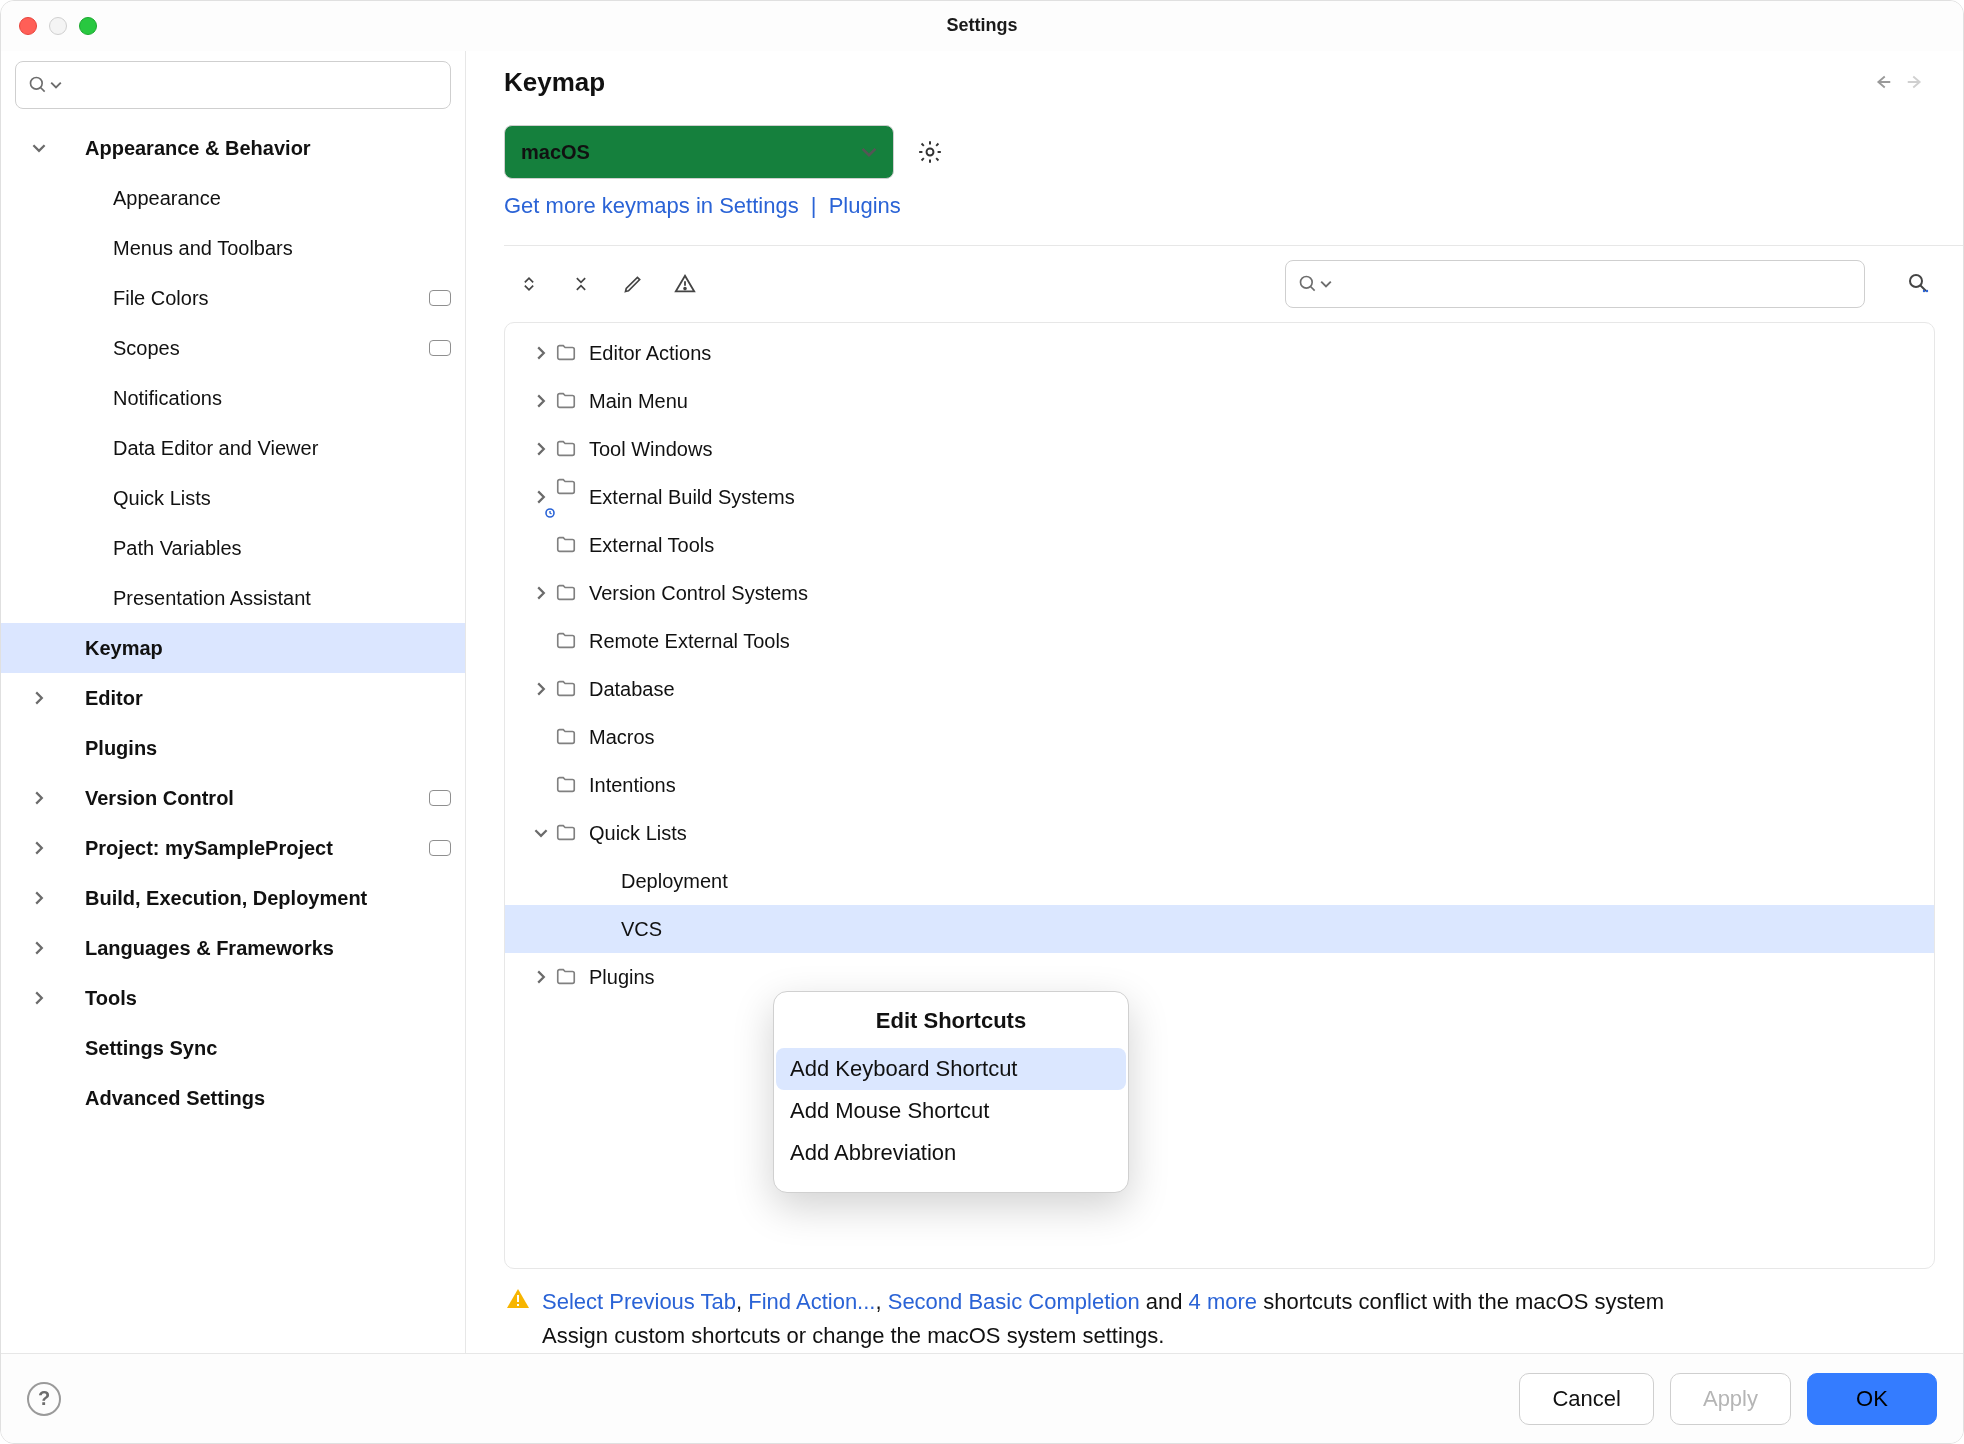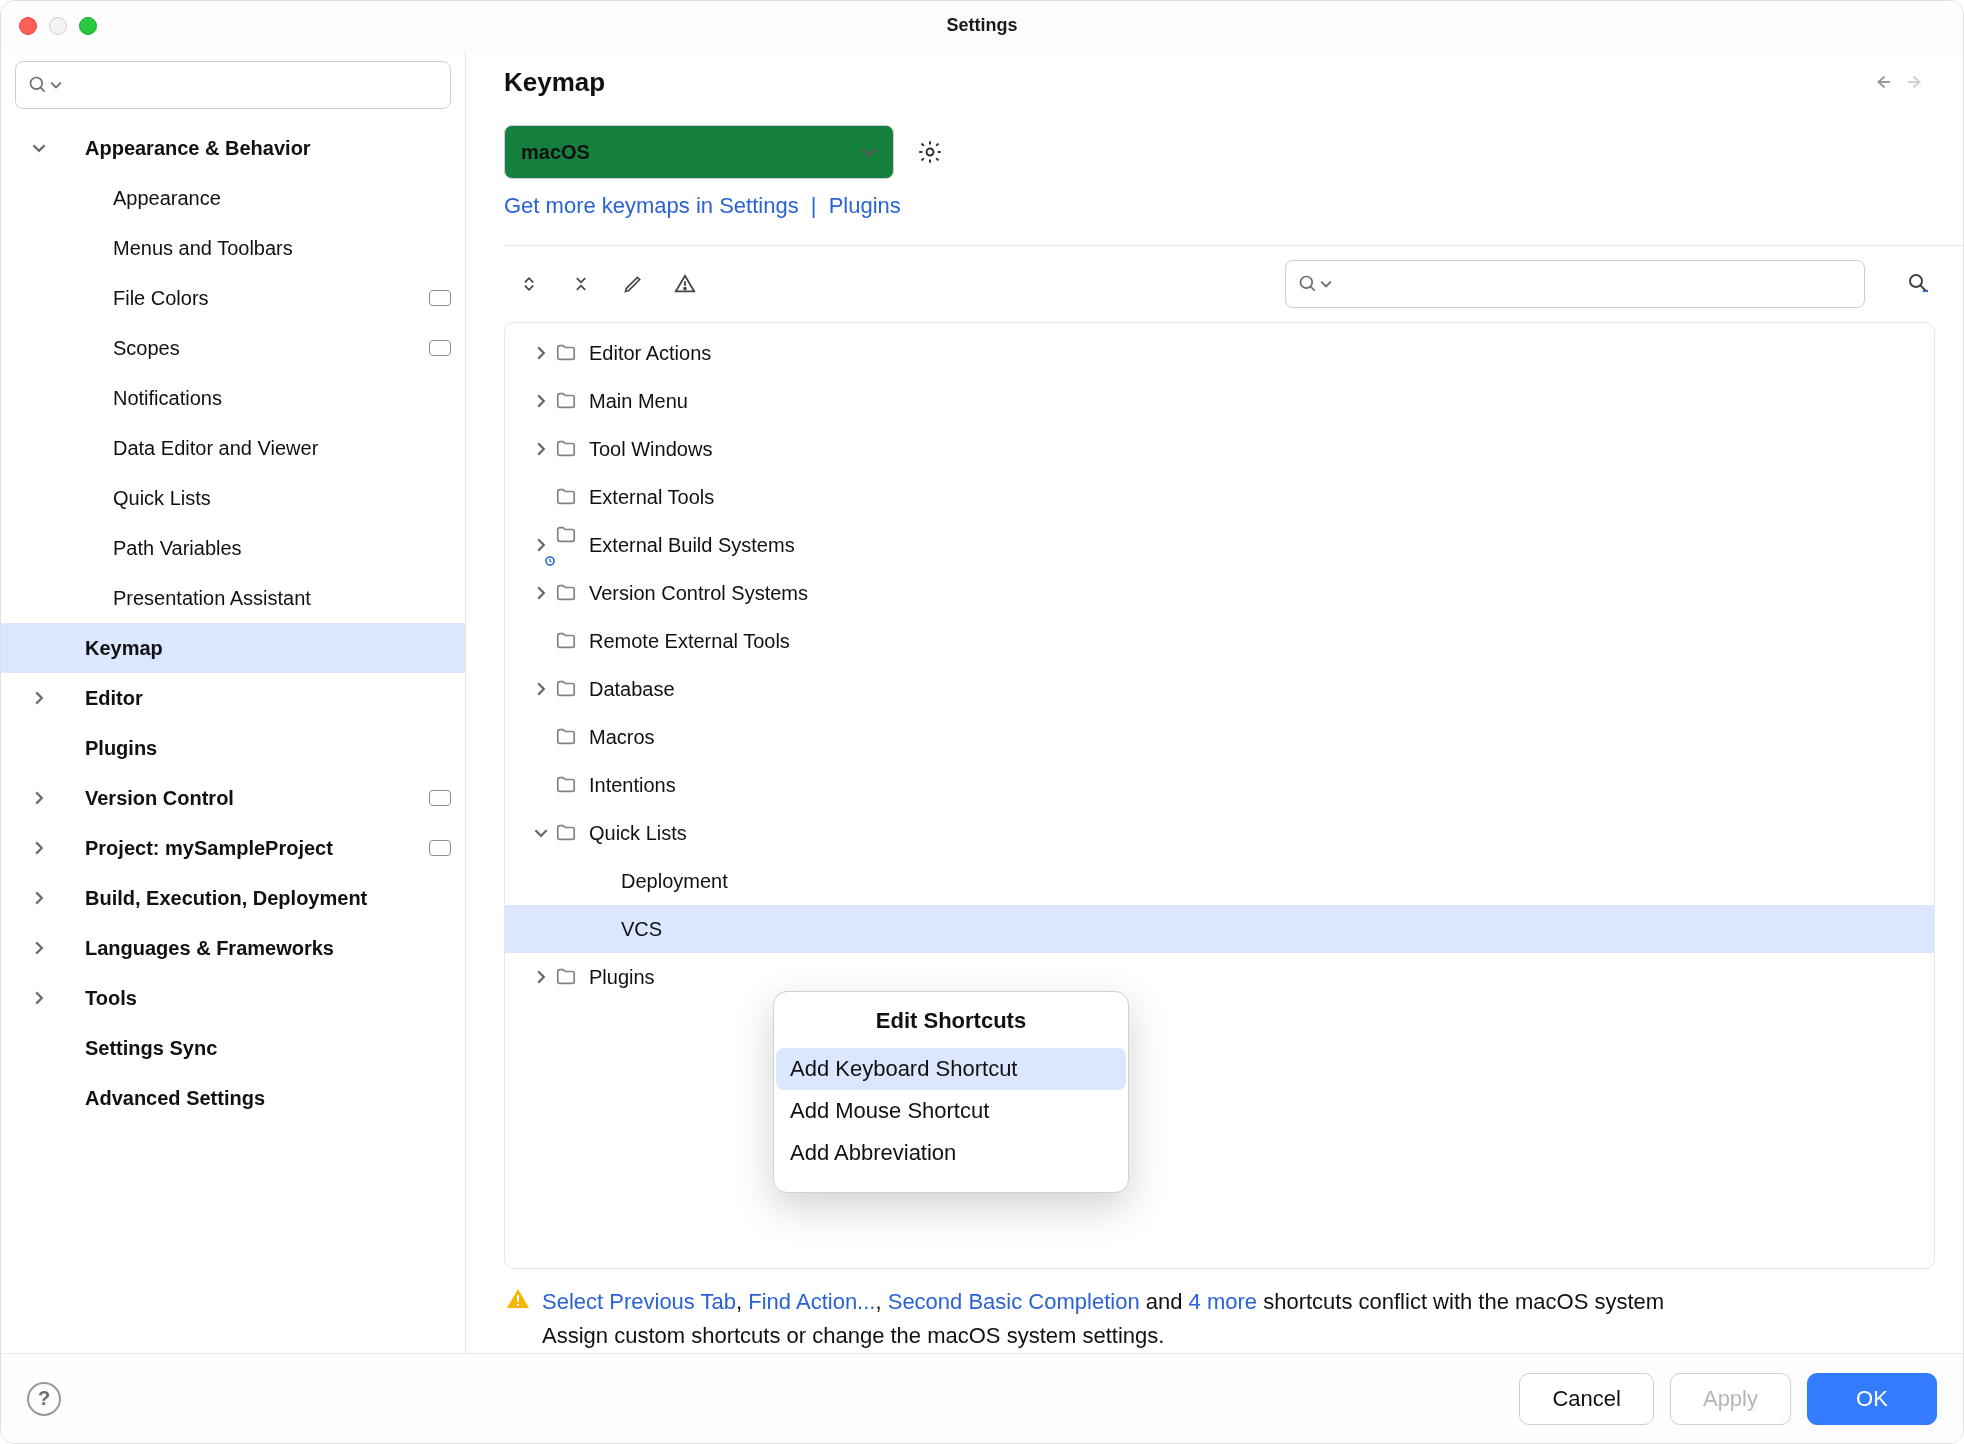--- a/index.html
+++ b/index.html
@@ -164,21 +164,21 @@
   }
   .footer .help { width:34px;height:34px;border:2px solid #9a9a9a;border-radius:50%;
     display:flex;align-items:center;justify-content:center;color:#6d6d6d;font-weight:700;}
   .footer .sp { flex:1; }
   .btn {
     height:52px; padding:0 32px; border-radius:10px; font-size:22px;
     border:1px solid #cfcfcf; background:#fff; color:#111;
     display:flex;align-items:center;justify-content:center; margin-left:16px;
   }
   .btn.disabled { color:#b5b5b5; }
-  .btn.primary { background:#347cff; border-color:#347cff; color:#ffffff; min-width:130px;align-items:center;}
+  .btn.primary { background:#347cff; border-color:#347cff; color:#000000; min-width:130px;align-items:center;}
   
   svg { display:block; }
   .chev { width:14px;height:14px; }
 </style>
 </head>
 <body>
 
 <div class="titlebar">
   <div class="traffic">
     <span class="close"></span>
@@ -434,44 +434,44 @@
               </svg>
             </span>
             <span class="fld">
               <svg width="22" height="22" viewBox="0 0 24 24" fill="none" stroke="#808080" stroke-width="1.8">
                 <path d="M3 6a2 2 0 0 1 2-2h4l2 2h8a2 2 0 0 1 2 2v9a2 2 0 0 1-2 2H5a2 2 0 0 1-2-2V6z"></path>
               </svg>
             </span>
             <span class="lbl">Tool Windows</span>
           </div>
           <div class="km-row">
-            <span class="xp"></span>
-            <span class="fld">
-              <svg width="22" height="22" viewBox="0 0 24 24" fill="none" stroke="#808080" stroke-width="1.8">
-                <path d="M3 6a2 2 0 0 1 2-2h4l2 2h8a2 2 0 0 1 2 2v9a2 2 0 0 1-2 2H5a2 2 0 0 1-2-2V6z"></path>
-              </svg>
-            </span>
-            <span class="lbl">External Tools</span>
-          </div>
-          <div class="km-row">
             <span class="xp">
               <svg class="chev" viewBox="0 0 10 10">
                 <path d="M3 1 L7 5 L3 9" fill="none" stroke="#6b6b6b" stroke-width="1.6"></path>
               </svg>
             </span>
             <span class="fld">
               <svg width="22" height="22" viewBox="0 0 24 24" fill="none" stroke="#808080" stroke-width="1.8">
                 <path d="M3 6a2 2 0 0 1 2-2h4l2 2h8a2 2 0 0 1 2 2v9a2 2 0 0 1-2 2H5a2 2 0 0 1-2-2V6z"></path>
               </svg>
               <svg width="10" height="10" viewBox="0 0 10 10" style="margin-left:-10px;margin-top:10px;">
                 <circle cx="5" cy="5" r="4" fill="none" stroke="#2a63d6" stroke-width="1.6"></circle>
                 <path d="M5 3v2l1.5 1" stroke="#2a63d6" stroke-width="1.4" fill="none"></path>
               </svg>
             </span>
             <span class="lbl">External Build Systems</span>
+          </div>
+          <div class="km-row">
+            <span class="xp"></span>
+            <span class="fld">
+              <svg width="22" height="22" viewBox="0 0 24 24" fill="none" stroke="#808080" stroke-width="1.8">
+                <path d="M3 6a2 2 0 0 1 2-2h4l2 2h8a2 2 0 0 1 2 2v9a2 2 0 0 1-2 2H5a2 2 0 0 1-2-2V6z"></path>
+              </svg>
+            </span>
+            <span class="lbl">External Tools</span>
           </div>
           <div class="km-row">
             <span class="xp">
               <svg class="chev" viewBox="0 0 10 10">
                 <path d="M3 1 L7 5 L3 9" fill="none" stroke="#6b6b6b" stroke-width="1.6"></path>
               </svg>
             </span>
             <span class="fld">
               <svg width="22" height="22" viewBox="0 0 24 24" fill="none" stroke="#808080" stroke-width="1.8">
                 <path d="M3 6a2 2 0 0 1 2-2h4l2 2h8a2 2 0 0 1 2 2v9a2 2 0 0 1-2 2H5a2 2 0 0 1-2-2V6z"></path>

